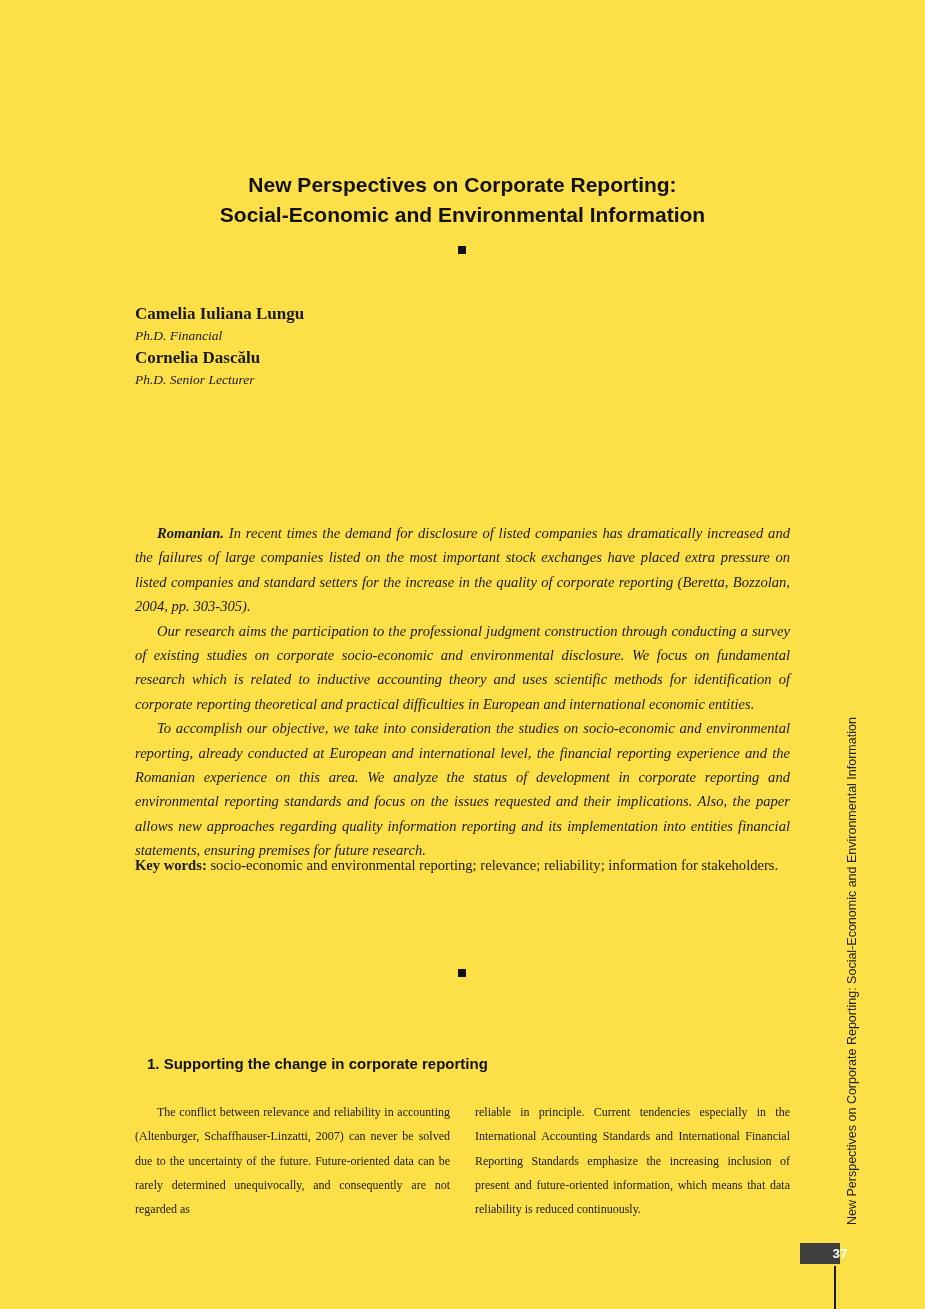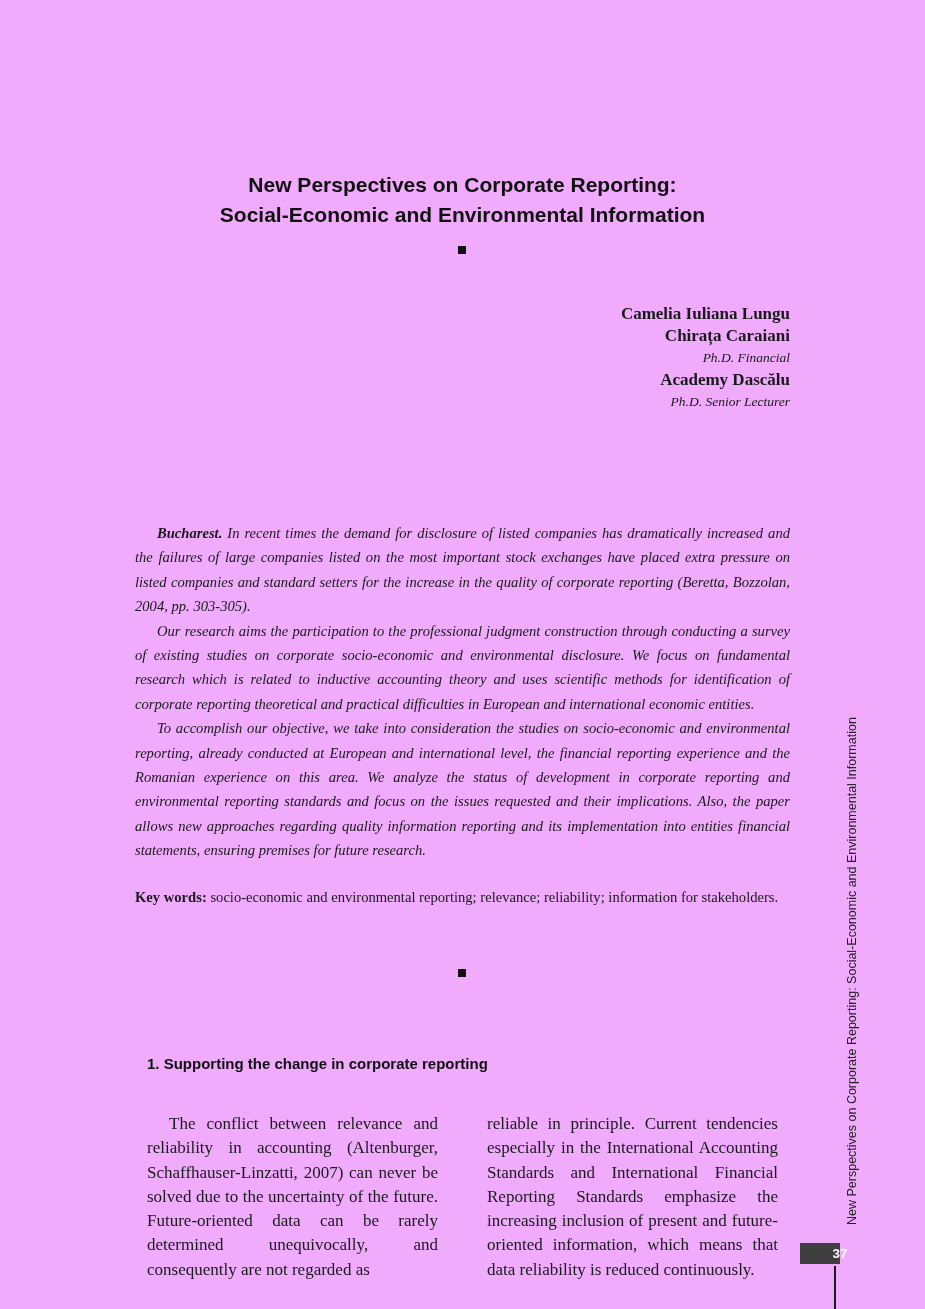--- a/index.html
+++ b/index.html
@@ -2,21 +2,21 @@
 <html><head>
 <meta charset="utf-8">
 <style>
   * { box-sizing: border-box; }
   html, body { margin: 0; padding: 0; background: #e8e8e8; }
   .page {
     position: relative;
     width: 925px;
     height: 1309px;
     margin: 0 auto;
-    background: #f0abfc;
+    background: #fde047;
     font-family: "Liberation Serif", serif;
     color: #1a1a1a;
     overflow: hidden;
   }
 
   .title {
     position: absolute;
     left: 135px;
     top: 170px;
     width: 655px;
@@ -37,21 +37,21 @@
     background: #111;
   }
   .sq1 { top: 246px; }
   .sq2 { top: 969px; }
 
   .authors {
     position: absolute;
     left: 135px;
     top: 303px;
     width: 655px;
-    text-align: right;
+    text-align: left;
   }
   .author-name {
     font-weight: bold;
     font-size: 17px;
     line-height: 22px;
   }
   .author-role {
     font-style: italic;
     font-size: 13.5px;
     line-height: 22px;
@@ -73,21 +73,21 @@
     font-size: 14.6px;
     line-height: 24.4px;
     text-align: justify;
   }
   .abstract p { margin: 0; text-indent: 22px; }
   .abs-label { font-weight: bold; }
 
   .keywords {
     position: absolute;
     left: 135px;
-    top: 885px;
+    top: 853px;
     width: 655px;
     margin: 0;
     font-size: 14.6px;
     line-height: 25px;
     text-align: justify;
   }
   .kw-label { font-weight: bold; }
 
   .section-heading {
     position: absolute;
@@ -104,22 +104,22 @@
   .cols {
     position: absolute;
     left: 135px;
     top: 1100px;
     width: 655px;
     display: flex;
     gap: 25px;
   }
   .col {
     width: 315px;
-    margin: 12px;
-    font-size: 17px;
+    margin: 0;
+    font-size: 12px;
     line-height: 24.3px;
     text-align: justify;
   }
   .col.indent-first { text-indent: 22px; }
 
   .sidebar-text {
     position: absolute;
     left: 845px;
     top: 710px;
     height: 515px;
@@ -163,28 +163,27 @@
 
   <h1 class="title">
     <span>New Perspectives on Corporate Reporting:</span><br>
     <span>Social-Economic and Environmental Information</span>
   </h1>
 
   <div class="sq sq1"></div>
 
   <div class="authors">
     <div class="author-name">Camelia Iuliana Lungu</div>
-    <div class="author-name">Chirața Caraiani</div>
     <div class="author-role">Ph.D. Financial</div>
-    <div class="author-name">Academy Dascălu</div>
+    <div class="author-name">Cornelia Dascălu</div>
     <div class="author-role">Ph.D. Senior Lecturer</div>
   </div>
 
   <div class="abstract">
-    <p><b class="abs-label">Bucharest.</b> <span>In recent times the demand for disclosure of listed companies has dramatically increased and the failures of large companies listed on the most important stock exchanges have placed extra pressure on listed companies and standard setters for the increase in the quality of corporate reporting (Beretta, Bozzolan, 2004, pp. 303-305).</span></p>
+    <p><b class="abs-label">Romanian.</b> <span>In recent times the demand for disclosure of listed companies has dramatically increased and the failures of large companies listed on the most important stock exchanges have placed extra pressure on listed companies and standard setters for the increase in the quality of corporate reporting (Beretta, Bozzolan, 2004, pp. 303-305).</span></p>
     <p>Our research aims the participation to the professional judgment construction through conducting a survey of existing studies on corporate socio-economic and environmental disclosure. We focus on fundamental research which is related to inductive accounting theory and uses scientific methods for identification of corporate reporting theoretical and practical difficulties in European and international economic entities.</p>
     <p>To accomplish our objective, we take into consideration the studies on socio-economic and environmental reporting, already conducted at European and international level, the financial reporting experience and the Romanian experience on this area. We analyze the status of development in corporate reporting and environmental reporting standards and focus on the issues requested and their implications. Also, the paper allows new approaches regarding quality information reporting and its implementation into entities financial statements, ensuring premises for future research.</p>
   </div>
 
   <p class="keywords"><b class="kw-label">Key words:</b> <span>socio-economic and environmental reporting; relevance; reliability; information for stakeholders.</span></p>
 
   <div class="sq sq2"></div>
 
   <h2 class="section-heading">1. Supporting the change in corporate reporting</h2>
 

